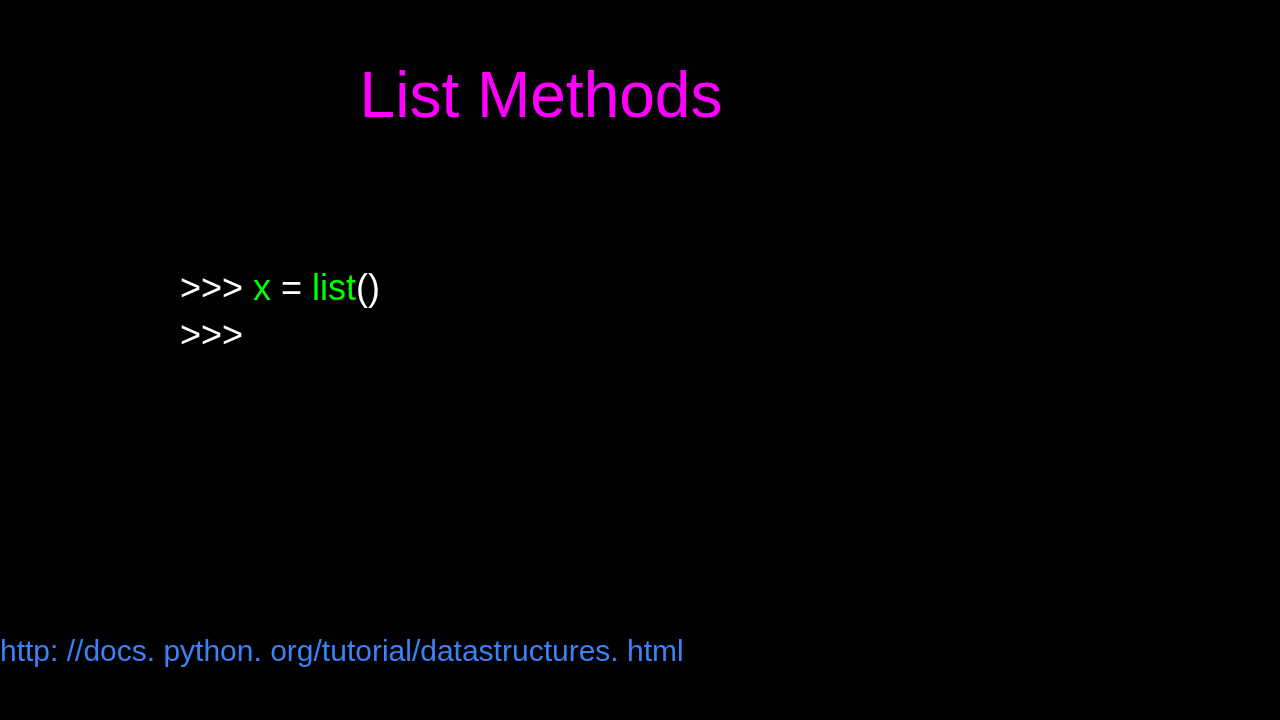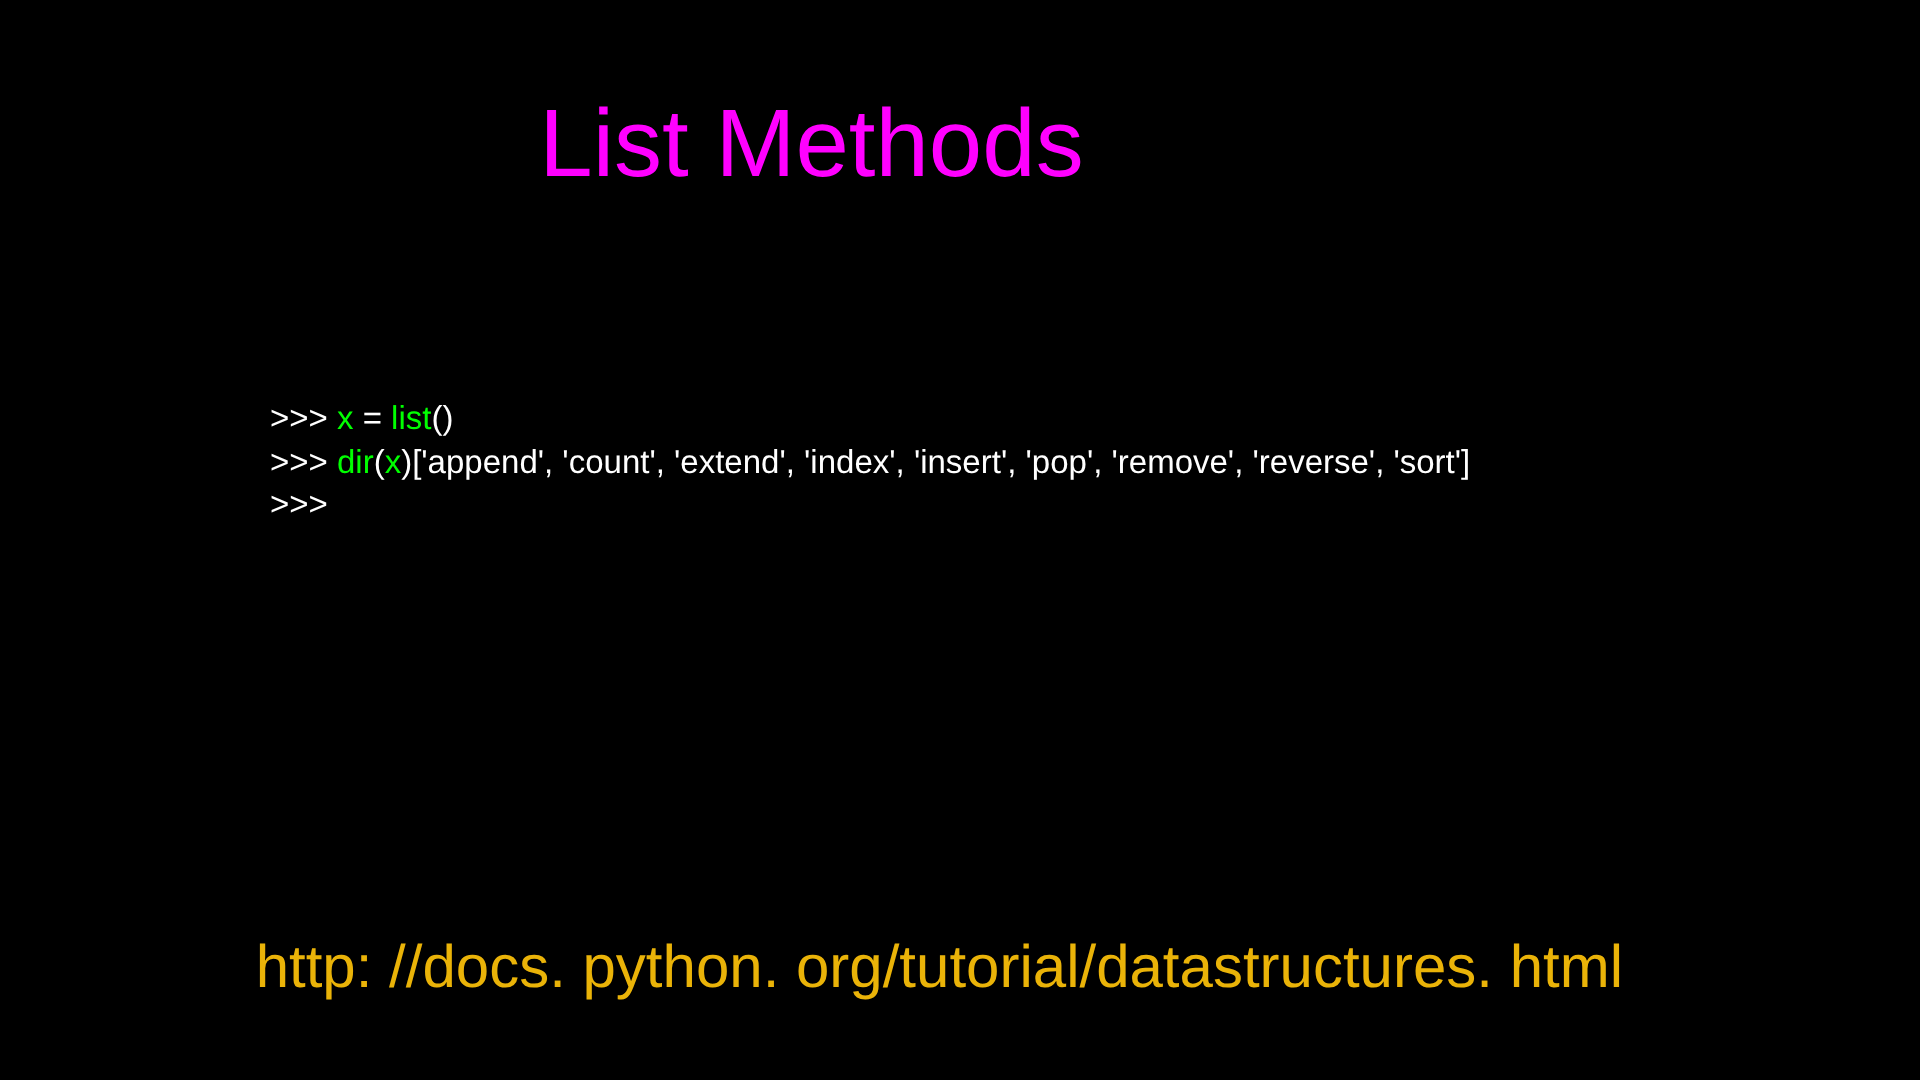--- a/index.html
+++ b/index.html
@@ -22,55 +22,52 @@
     font-weight: 400;
     text-align: center;
     padding-top: 58px;
     letter-spacing: 0px;
   }
   .code-block {
     position: absolute;
     top: 265px;
     left: 180px;
     right: 100px;
-    font-size: 22px;
+    font-size: 36px;
     line-height: 1.3;
     color: #ffffff;
   }
   .code-line {
     white-space: normal;
   }
   .p-white { color: #ffffff; }
   .p-green { color: #00ff00; }
   .footer-link {
     position: absolute;
     bottom: 52px;
     width: 100%;
-    text-align: right;
-    color: #eab308;
-    font-size: 40px;
+    text-align: left;
+    color: #3b82f6;
+    font-size: 30px;
   }
 </style>
 </head>
 <body>
 
 <div class="slide">
 
   <div class="title">List Methods</div>
 
   <div class="code-block">
 
     <div class="code-line">
       <span class="p-white">&gt;&gt;&gt; </span><span class="p-green">x</span><span class="p-white"> = </span><span class="p-green">list</span><span class="p-white">()</span>
     </div>
 
 
-    <div class="code-line">
-      <span class="p-white">&gt;&gt;&gt; </span><span class="p-green">dir</span><span class="p-white">(</span><span class="p-green">x</span><span class="p-white">)</span><span class="p-white">['append', 'count', 'extend', 'index', 'insert', 'pop', 'remove', 'reverse', 'sort']</span>
-    </div>
 
     <div class="code-line">
       <span class="p-white">&gt;&gt;&gt; </span>
     </div>
 
   </div>
 
   <div class="footer-link">http: //docs. python. org/tutorial/datastructures. html</div>
 
 </div>

